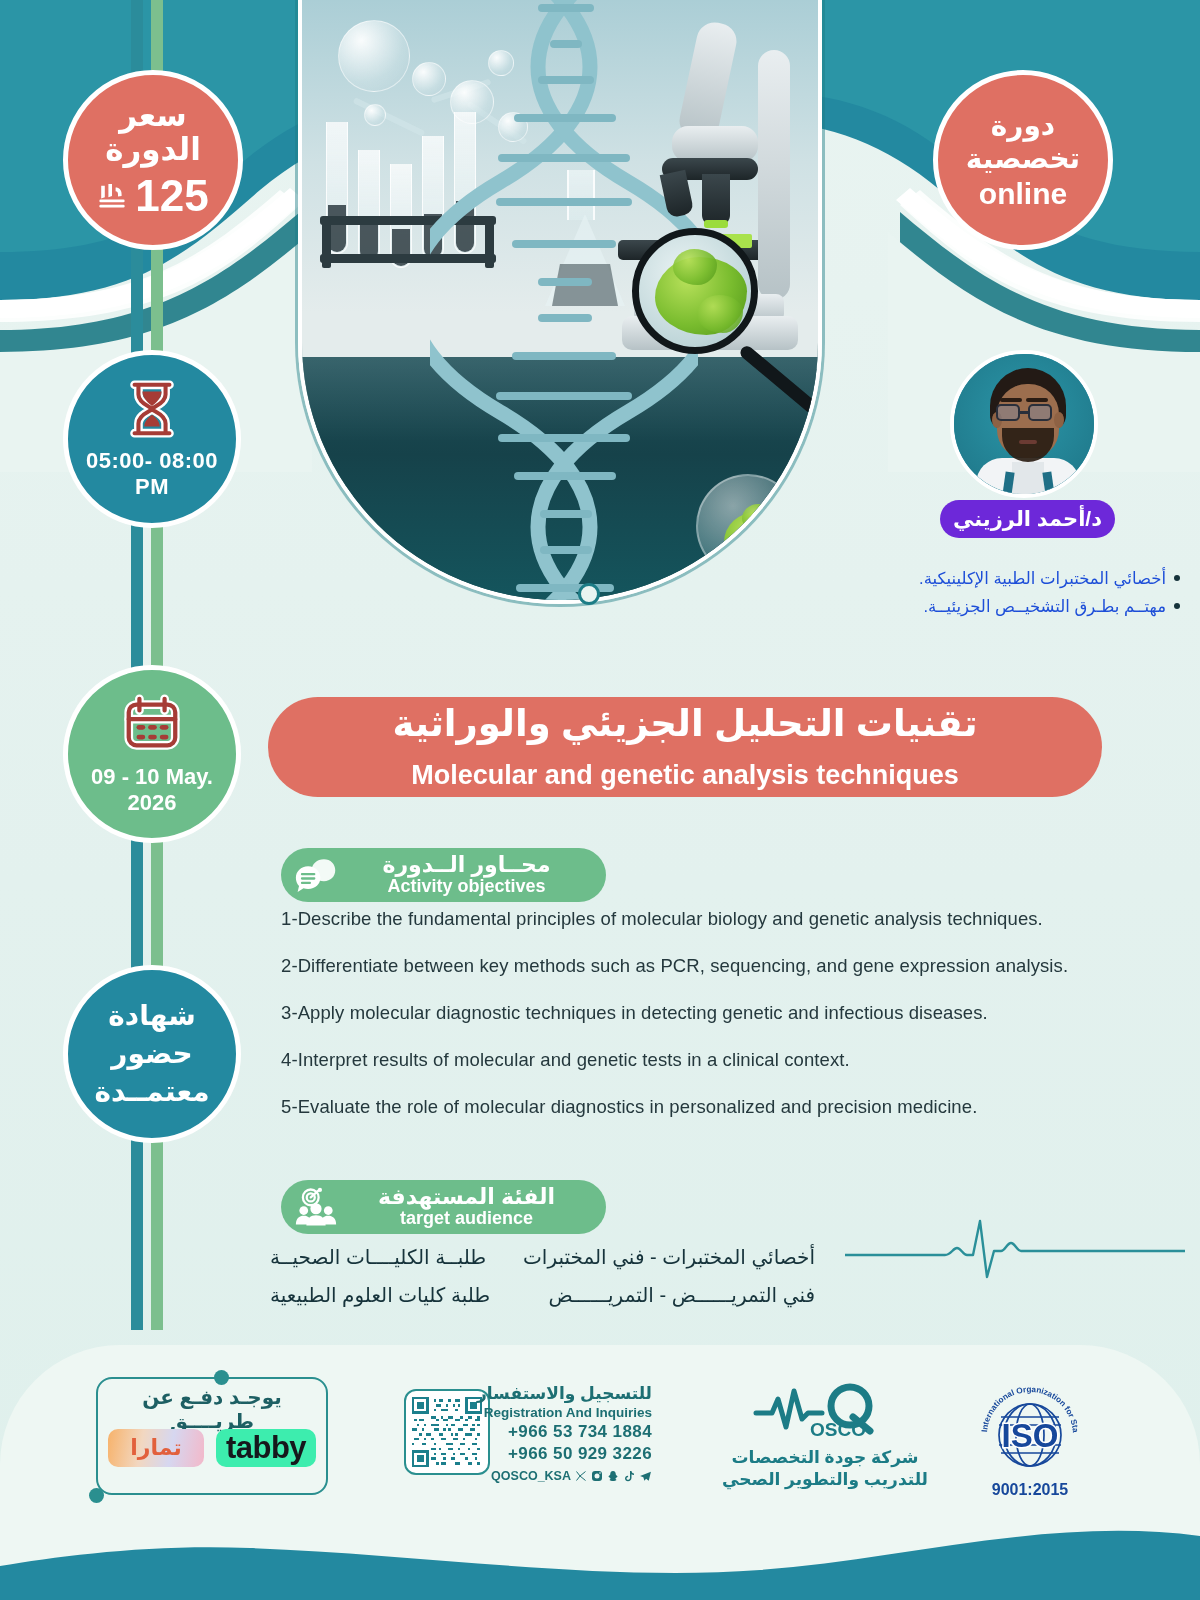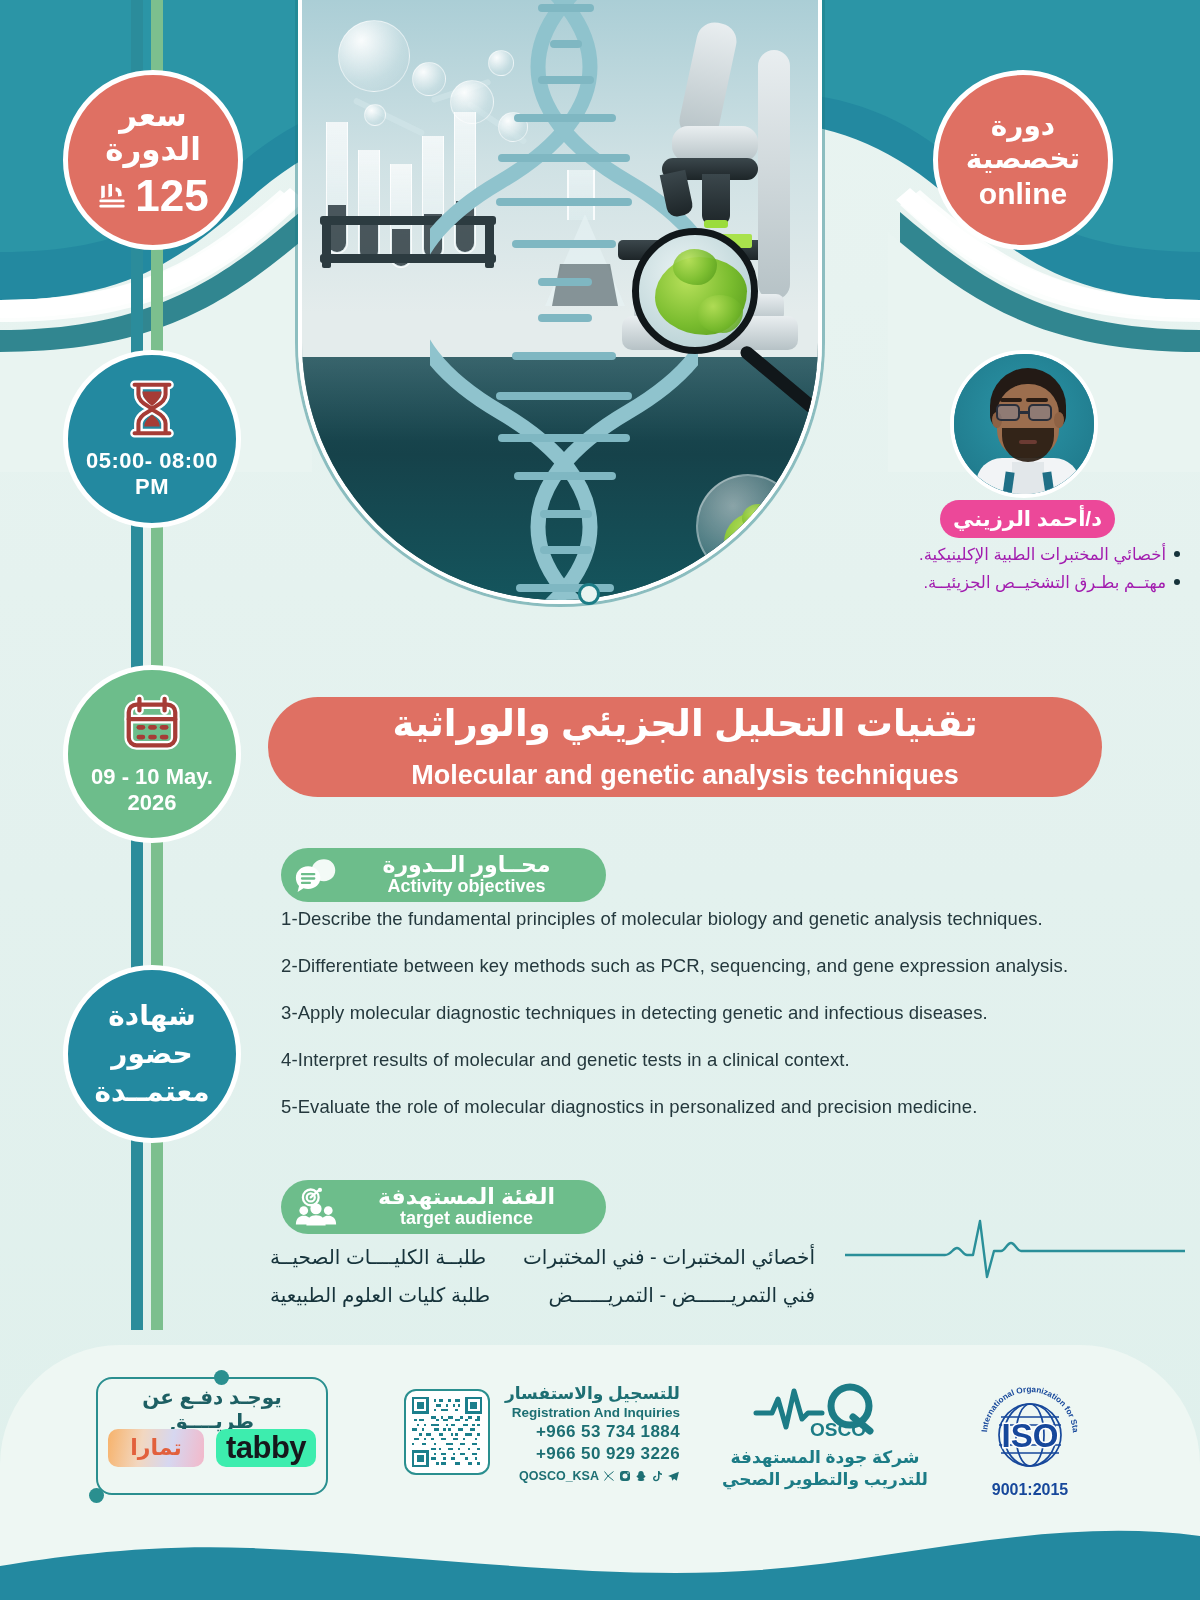--- a/index.html
+++ b/index.html
@@ -124,24 +124,24 @@
   .sp-beard { position:absolute; left:48px; top:74px; width:52px; height:34px;
     border-radius:0 0 26px 26px; background:#2a1d14; opacity:.92; }
   .sp-mouth { position:absolute; left:65px; top:86px; width:18px; height:4px; border-radius:3px; background:#6b3b33; }
   .sp-coat { position:absolute; left:22px; top:104px; width:104px; height:48px;
     border-radius:26px 26px 0 0; background:#f2f4f6; }
   .sp-shirt { position:absolute; left:58px; top:108px; width:32px; height:44px; background:#e2e7ea; }
   .sp-badge-l { position:absolute; left:50px; top:118px; width:9px; height:24px; background:#1f6f86; transform:rotate(8deg); }
   .sp-badge-r { position:absolute; left:90px; top:118px; width:9px; height:24px; background:#1f6f86; transform:rotate(-8deg); }
 
   .speaker-name { position:absolute; left:940px; top:500px; width:175px; height:38px;
-    background:#ec4899; border-radius:19px; color:#fff; font-size:21px; font-weight:700;
+    background:#6d28d9; border-radius:19px; color:#fff; font-size:21px; font-weight:700;
     display:flex; align-items:center; justify-content:center; z-index:5; }
-  .speaker-bullets { position:absolute; right:20px; top:542px; width:320px;
-    direction:rtl; text-align:right; color:#a21caf; }
+  .speaker-bullets { position:absolute; right:20px; top:566px; width:320px;
+    direction:rtl; text-align:right; color:#1d4ed8; }
   .sb-row { display:flex; align-items:flex-start; gap:8px; font-size:16.5px; line-height:1.5; margin-bottom:3px; }
   .sb-dot { width:6px; height:6px; border-radius:50%; background:#16333b; margin-top:9px; flex:none; }
 
   
   .title-banner { position:absolute; left:268px; top:697px; width:834px; height:100px;
     background:#df7063; border-radius:50px; display:flex; flex-direction:column;
     align-items:center; justify-content:center; color:#fff; z-index:5; }
   .title-ar { font-size:37px; font-weight:700; direction:rtl; line-height:1.15; }
   .title-en { font-size:27px; font-weight:700; margin-top:14px; }
 
@@ -182,21 +182,21 @@
   .tamara { width:96px; height:38px; border-radius:10px;
     background:linear-gradient(100deg,#f7b26a,#f2d7c0 35%,#d6d7f0 65%,#f3b8c9);
     display:flex; align-items:center; justify-content:center; }
   .tamara span { font-size:22px; font-weight:700; color:#e2603c; direction:rtl; }
   .tabby { width:100px; height:38px; border-radius:10px; background:#3dedae;
     display:flex; align-items:center; justify-content:center; }
   .tabby span { font-size:31px; font-weight:800; color:#16181c; letter-spacing:-.5px; }
 
   .qr-box { position:absolute; left:404px; top:44px; width:86px; height:86px;
     border:2px solid #2a8f8f; border-radius:12px; padding:6px; background:#fff; }
-  .contact { position:absolute; left:500px; top:38px; width:180px; text-align:right; color:#1d6f73; }
+  .contact { position:absolute; left:472px; top:38px; width:180px; text-align:right; color:#1d6f73; }
   .contact .c-ar { font-size:17px; font-weight:700; direction:rtl; }
   .contact .c-en { font-size:13.5px; font-weight:700; margin-top:1px; }
   .contact .c-ph { font-size:17px; font-weight:700; letter-spacing:.4px; margin-top:2px; }
   .contact .c-soc { display:flex; align-items:center; justify-content:flex-end; gap:4px; font-size:12.5px; font-weight:700; margin-top:5px; }
 
   .qosco { position:absolute; left:700px; top:36px; width:250px; text-align:center; color:#1c7c86; }
   .qosco-name { font-size:17px; font-weight:700; direction:rtl; line-height:1.3; margin-top:4px; }
 
   .iso { position:absolute; left:945px; top:32px; width:170px; text-align:center; color:#17489b; }
   .iso-ver { font-size:16px; font-weight:700; margin-top:-2px; }
@@ -636,21 +636,21 @@
       </div>
     </div>
 
     <div class="qosco">
       <svg width="150" height="58" viewBox="0 0 150 58">
         <path d="M6,32 L22,32 L28,18 L36,46 L44,10 L52,38 L58,32 L72,32" fill="none" stroke="#1c7c86" stroke-width="5" stroke-linecap="round" stroke-linejoin="round"></path>
         <circle cx="100" cy="25" r="19" fill="none" stroke="#1c7c86" stroke-width="7"></circle>
         <path d="M103,36 L120,50" stroke="#1c7c86" stroke-width="7" stroke-linecap="round"></path>
         <text x="88" y="55" font-family="Liberation Sans, sans-serif" font-size="19" font-weight="700" fill="#1c7c86" text-anchor="middle">OSCO</text>
       </svg>
-      <div class="qosco-name">شركة جودة المستهدفة</div>
+      <div class="qosco-name">شركة جودة التخصصات</div>
       <div class="qosco-name" style="margin-top:0">للتدريب والتطوير الصحي</div>
     </div>
 
     <div class="iso">
       <svg width="120" height="102" viewBox="0 0 120 102">
         <defs>
             <path id="isoArc" d="M17,58 A43,43 0 1 1 103,58"></path>
           </defs>
         <text font-family="Liberation Sans, sans-serif" font-size="8.2" font-weight="700" fill="#17489b">
           <textPath href="#isoArc" startOffset="2%">International Organization for Standardization</textPath>

